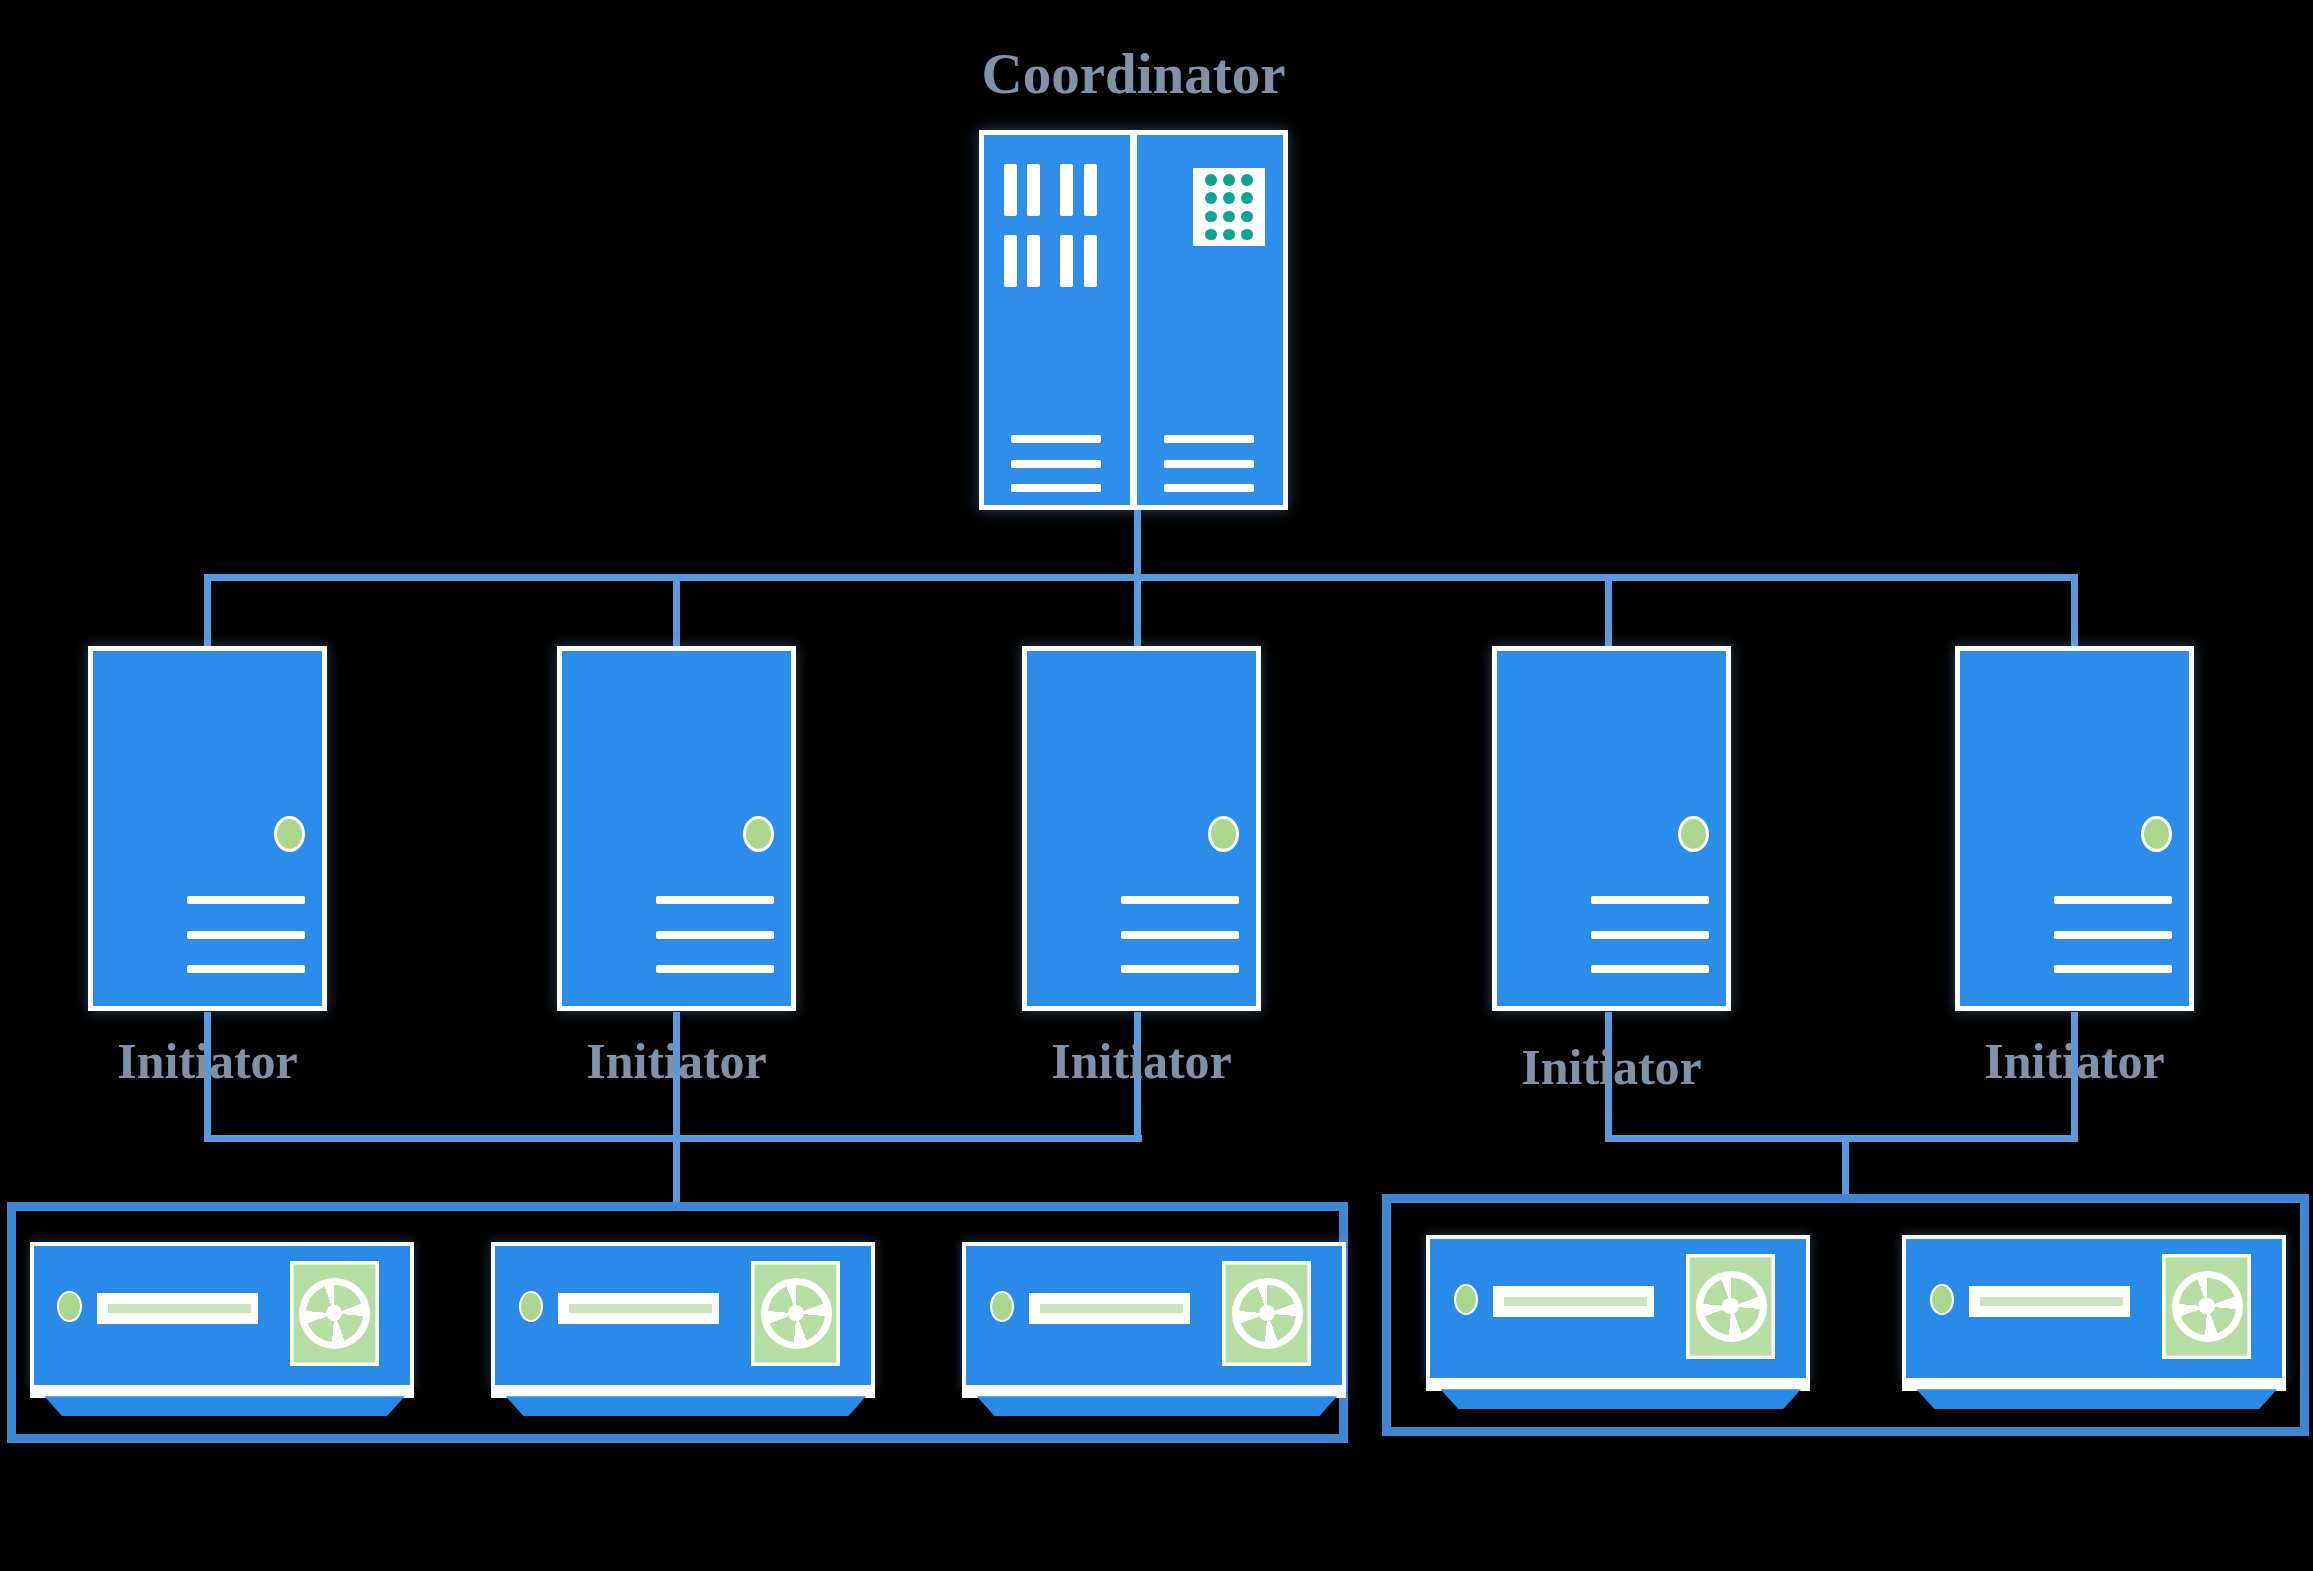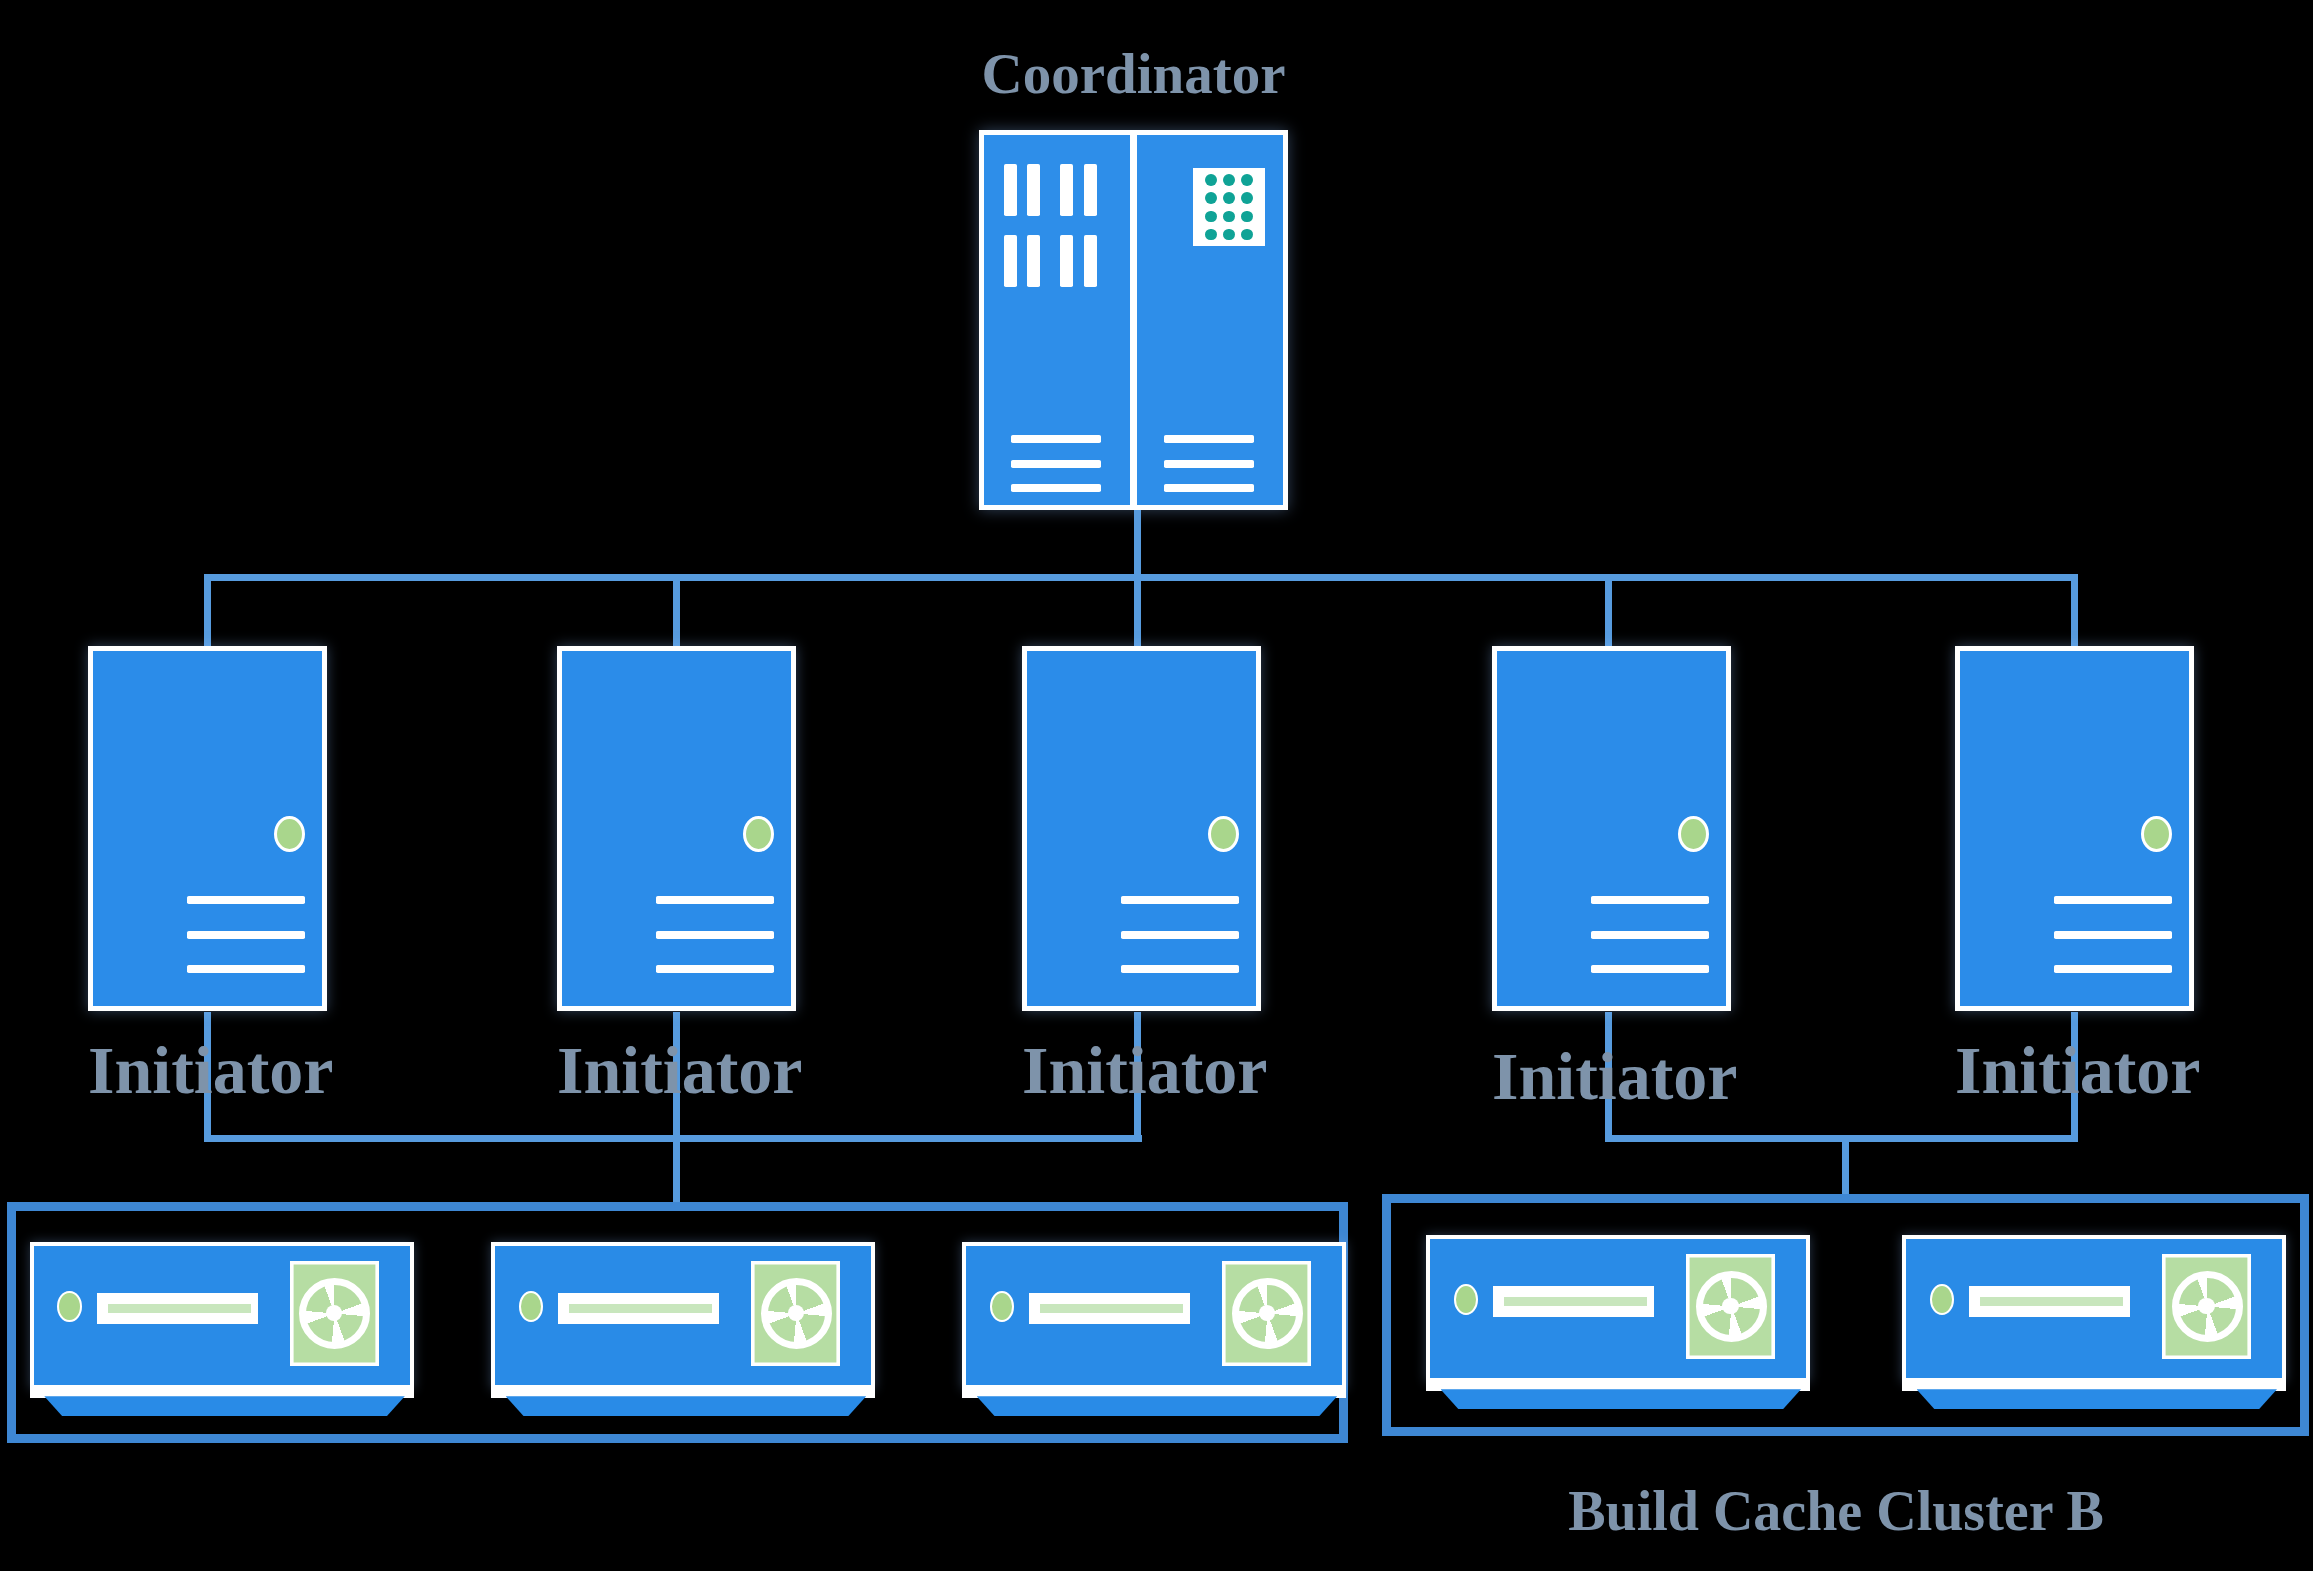--- a/index.html
+++ b/index.html
@@ -9,21 +9,21 @@
 
   
   .hline,.vline{position:absolute;background:#579BDE;}
   .hline{height:7.2px;}
   .vline{width:7.2px;}
 
   
   .diagram-label{position:absolute;color:#7E93AA;font-weight:bold;text-align:center;
                  line-height:1.05;white-space:nowrap;}
   .lbl-coordinator{font-size:57px;}
-  .lbl-initiator{font-size:68px;}
+  .lbl-initiator{font-size:50px;}
   .lbl-cluster{font-size:56px;}
 
   
   .coordinator{position:absolute;left:979px;top:106px;width:309px;height:380px;
                background:#fff;display:flex;gap:7.2px;padding:5.4px;box-sizing:border-box;
                box-shadow:0 0 14.5px rgba(140,190,255,.35);}
   .rack-panel{position:relative;flex:1;background:#2E8EE9;}
   .vent{position:absolute;width:12.7px;height:52px;background:#fff;border-radius:1.8px;}
   .chip{position:absolute;left:56px;top:33px;width:72px;height:78px;background:#fff;
         display:flex;flex-wrap:wrap;align-content:center;justify-content:center;
@@ -241,16 +241,15 @@
             <div class="fan-ring"></div>
             <div class="fan-hub"></div>
           </div>
       </div>
       <div class="server-base">
           <div class="base-top"></div>
           <div class="base-tray"></div>
         </div>
     </div>
   </div>
-  <div class="diagram-label lbl-cluster abs" style="left:1474px;top:1458px;width:724px;">Build Cache Cluster B</div>
 
 </div>
 
 
 </body></html>

